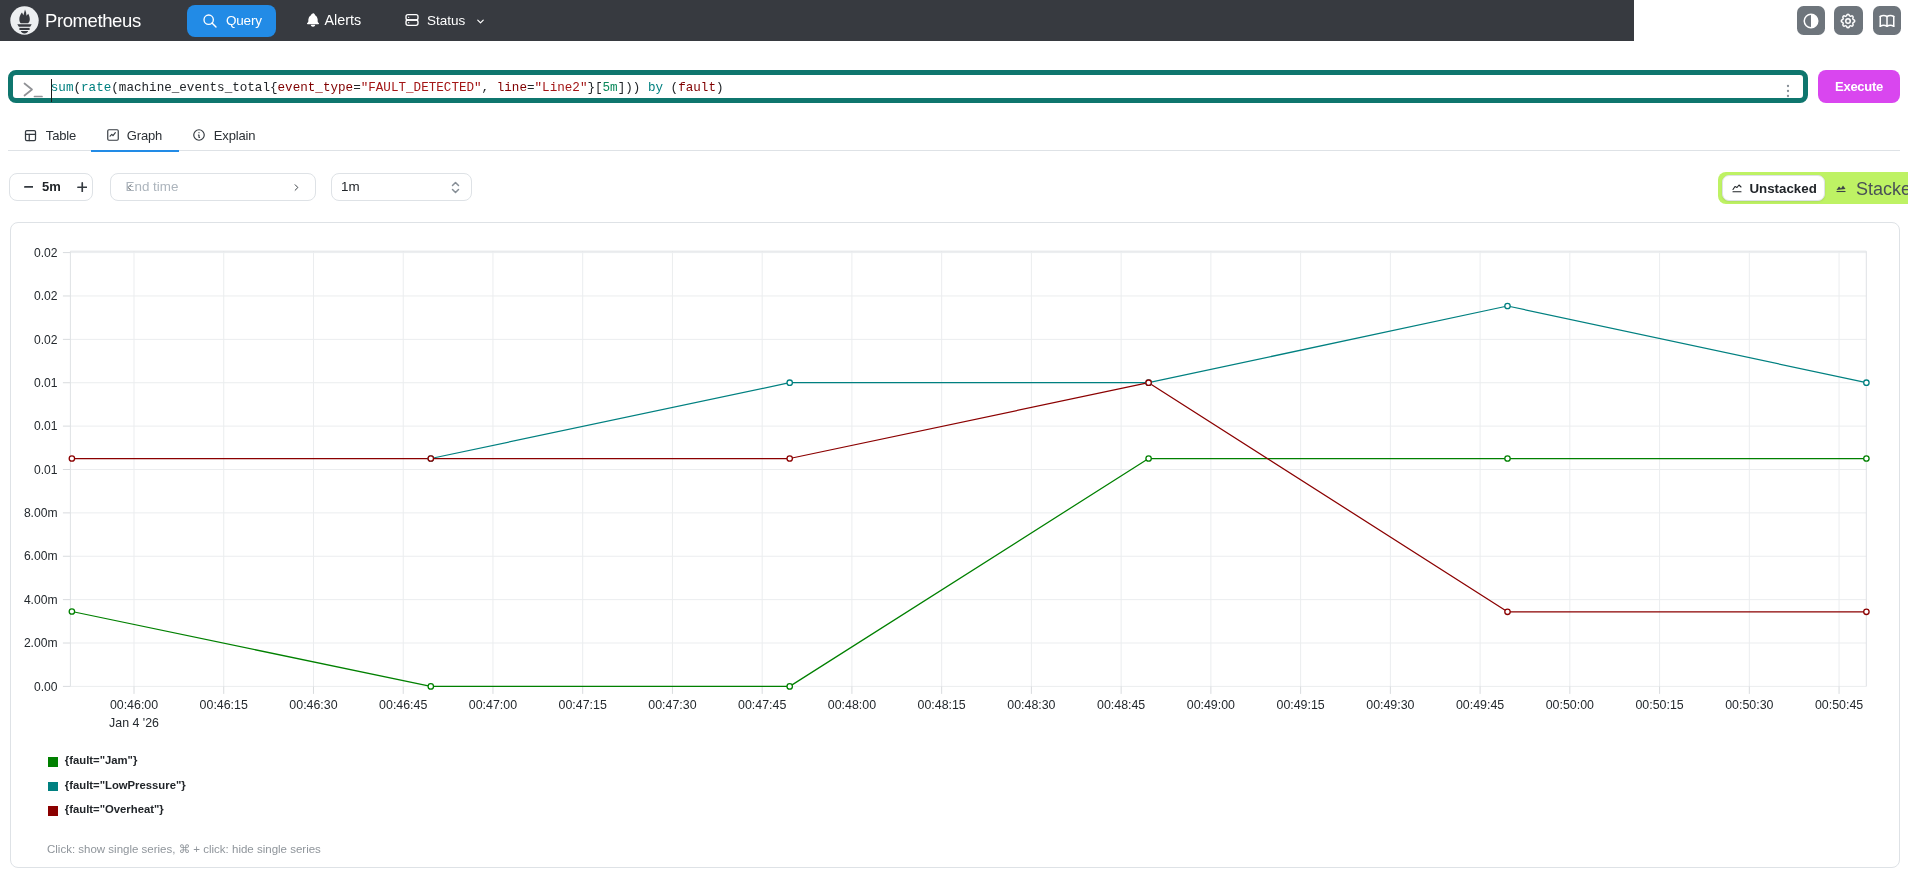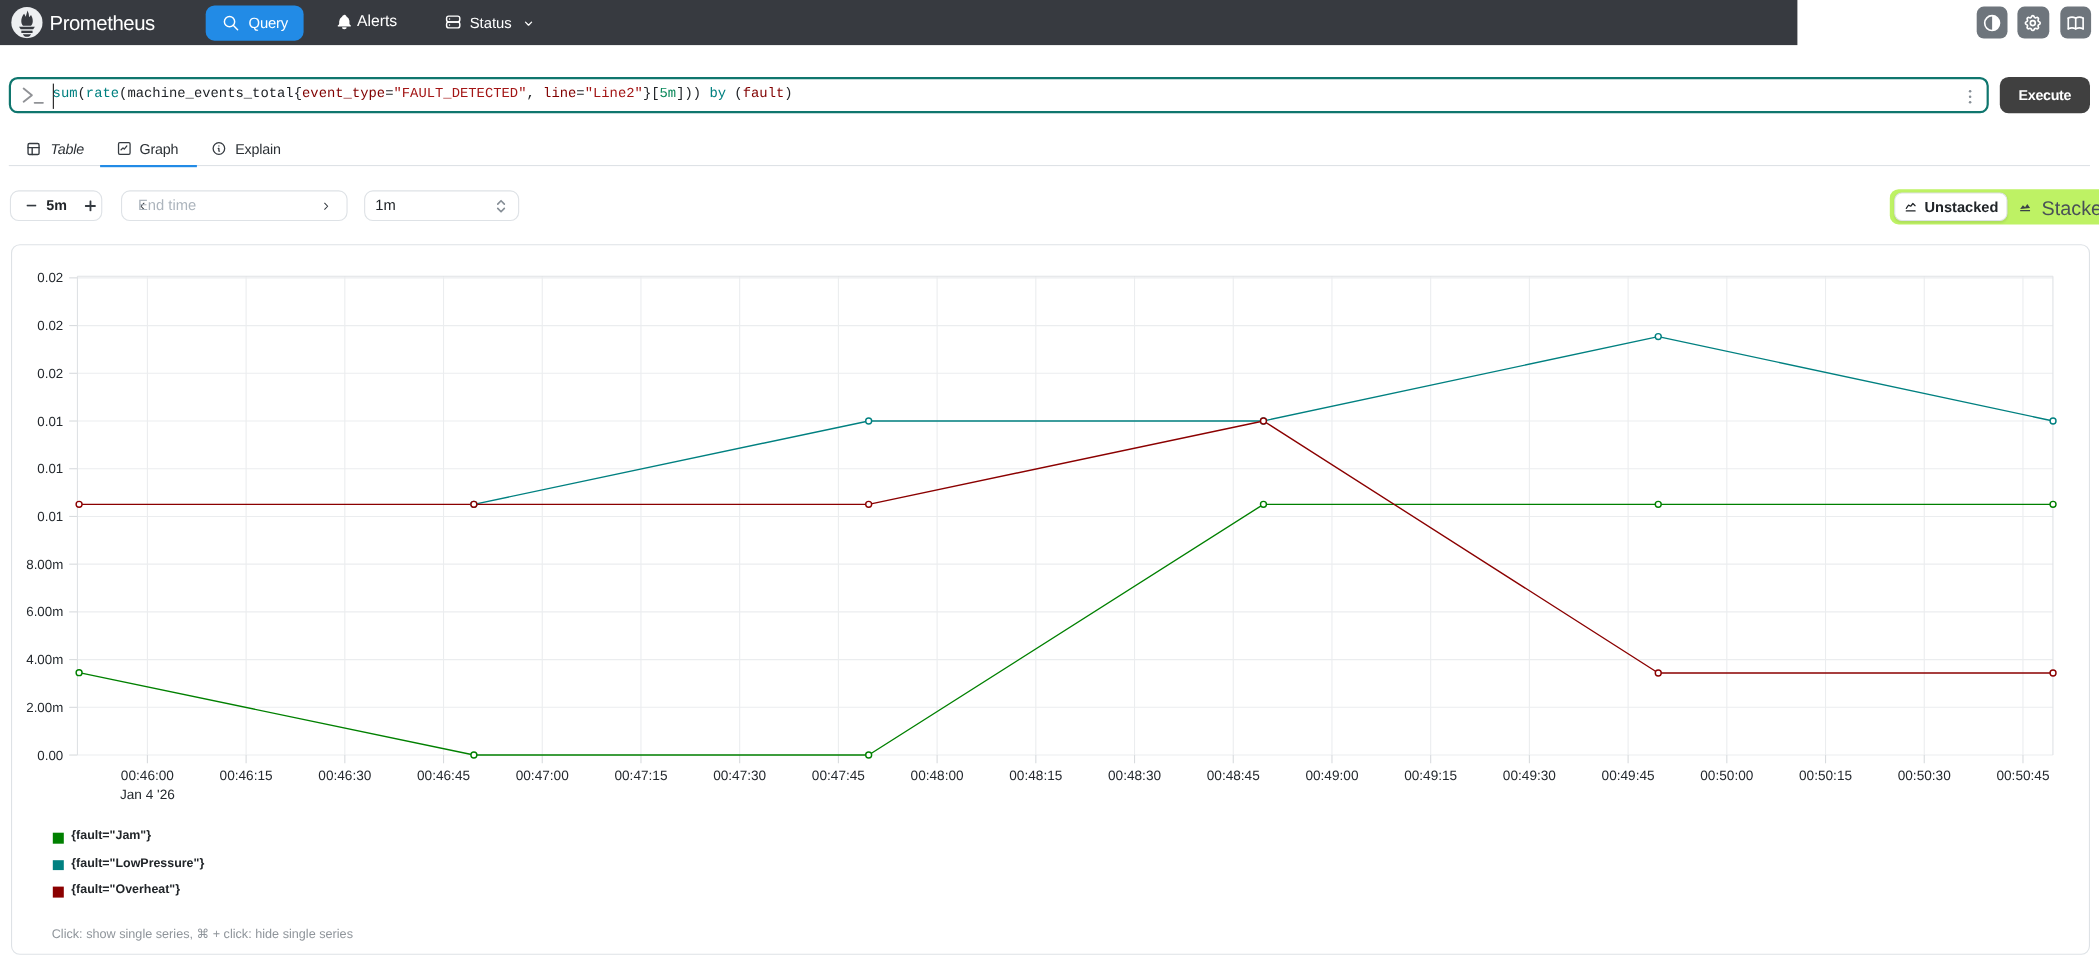--- a/index.html
+++ b/index.html
@@ -14,25 +14,25 @@
   #navq { position:absolute; left:187px; top:4.5px; width:89px; height:32px; background:#228be6; border-radius:8px; color:#fff; }
   #navq svg { position:absolute; left:15px; top:8px; }
   #navq span { position:absolute; left:39px; top:0; height:32px; line-height:32px; font-size:13.5px; letter-spacing:-0.2px; font-weight:500; }
   .navitem { position:absolute; top:0; height:41px; color:#fff; }
   .navitem svg { position:absolute; top:12px; }
   .navitem span { position:absolute; top:0; height:41px; line-height:41px; font-size:13.5px; font-weight:500; }
   .iconbtn { position:absolute; top:6px; width:28.5px; height:29px; background:#6e757c; border-radius:6.5px; }
   .iconbtn svg { position:absolute; left:5.2px; top:5.5px; }
 
   
-  #qinput { position:absolute; left:8px; top:69.5px; width:1800px; height:33px; background:#fff; border:2px solid #0f766e; border-radius:8px; }
+  #qinput { position:absolute; left:8px; top:69.5px; width:1800px; height:33px; background:#fff; border:5px solid #0f766e; border-radius:8px; }
   #expr { position:absolute; left:37.8px; top:-1px; height:29px; line-height:29px; font-family:"Liberation Mono", monospace; font-size:12.6px; color:#212529; white-space:pre; }
   #caret { position:absolute; left:38.2px; top:4px; width:1.2px; height:23px; background:#1a1a1a; }
   #kebab { position:absolute; right:13.5px; top:9.5px; color:#868e96; }
-  #execbtn { position:absolute; left:1818px; top:69.5px; width:82px; height:33px; background:#404040; border-radius:8px; color:#fff; font-size:13px; letter-spacing:-0.3px; font-weight:700; text-align:center; line-height:33px; }
+  #execbtn { position:absolute; left:1818px; top:69.5px; width:82px; height:33px; background:#d946ef; border-radius:8px; color:#fff; font-size:13px; letter-spacing:-0.3px; font-weight:700; text-align:center; line-height:33px; }
 
   
   .tab { position:absolute; top:120px; height:31px; color:#2b3035; font-size:13px; letter-spacing:-0.15px; }
   .tab svg { position:absolute; top:8px; left:0; }
   .tab span { position:absolute; top:0; height:31px; line-height:31px; }
   #tabline { position:absolute; left:8px; top:150px; width:1892px; height:1px; background:#dee2e6; }
   #tabactive { position:absolute; left:91px; top:149.5px; width:87.5px; height:2px; background:#228be6; }
 
   
   .ctrl { position:absolute; top:172.5px; height:28px; border:1px solid #dee2e6; border-radius:8px; background:#fff; color:#212529; }
@@ -122,21 +122,21 @@
     </svg>
 </div>
 <div id="execbtn">Execute</div>
 
 <div class="tab" style="left:23px;">
   <svg width="15" height="15" viewBox="0 0 24 24" fill="none" stroke="#343a40" stroke-width="2" stroke-linecap="round" stroke-linejoin="round">
       <rect x="4" y="4" width="16" height="16" rx="2"></rect>
       <line x1="4" y1="10" x2="20" y2="10"></line>
       <line x1="10" y1="10" x2="10" y2="20"></line>
     </svg>
-  <span style="left:22.8px;font-style:italic;">Table</span>
+  <span style="left:22.8px;">Table</span>
 </div>
 <div class="tab" style="left:105.5px;">
   <svg width="14" height="14" viewBox="0 0 24 24" fill="none" stroke="#343a40" stroke-width="2" stroke-linecap="round" stroke-linejoin="round">
       <rect x="3" y="3" width="18" height="18" rx="2"></rect>
       <path d="M7 14l3-3 2 2 4-5"></path>
     </svg>
   <span style="left:21.3px;">Graph</span>
 </div>
 <div class="tab" style="left:192.2px;">
   <svg width="14" height="14" viewBox="0 0 24 24" fill="none" stroke="#343a40" stroke-width="2" stroke-linecap="round" stroke-linejoin="round">

